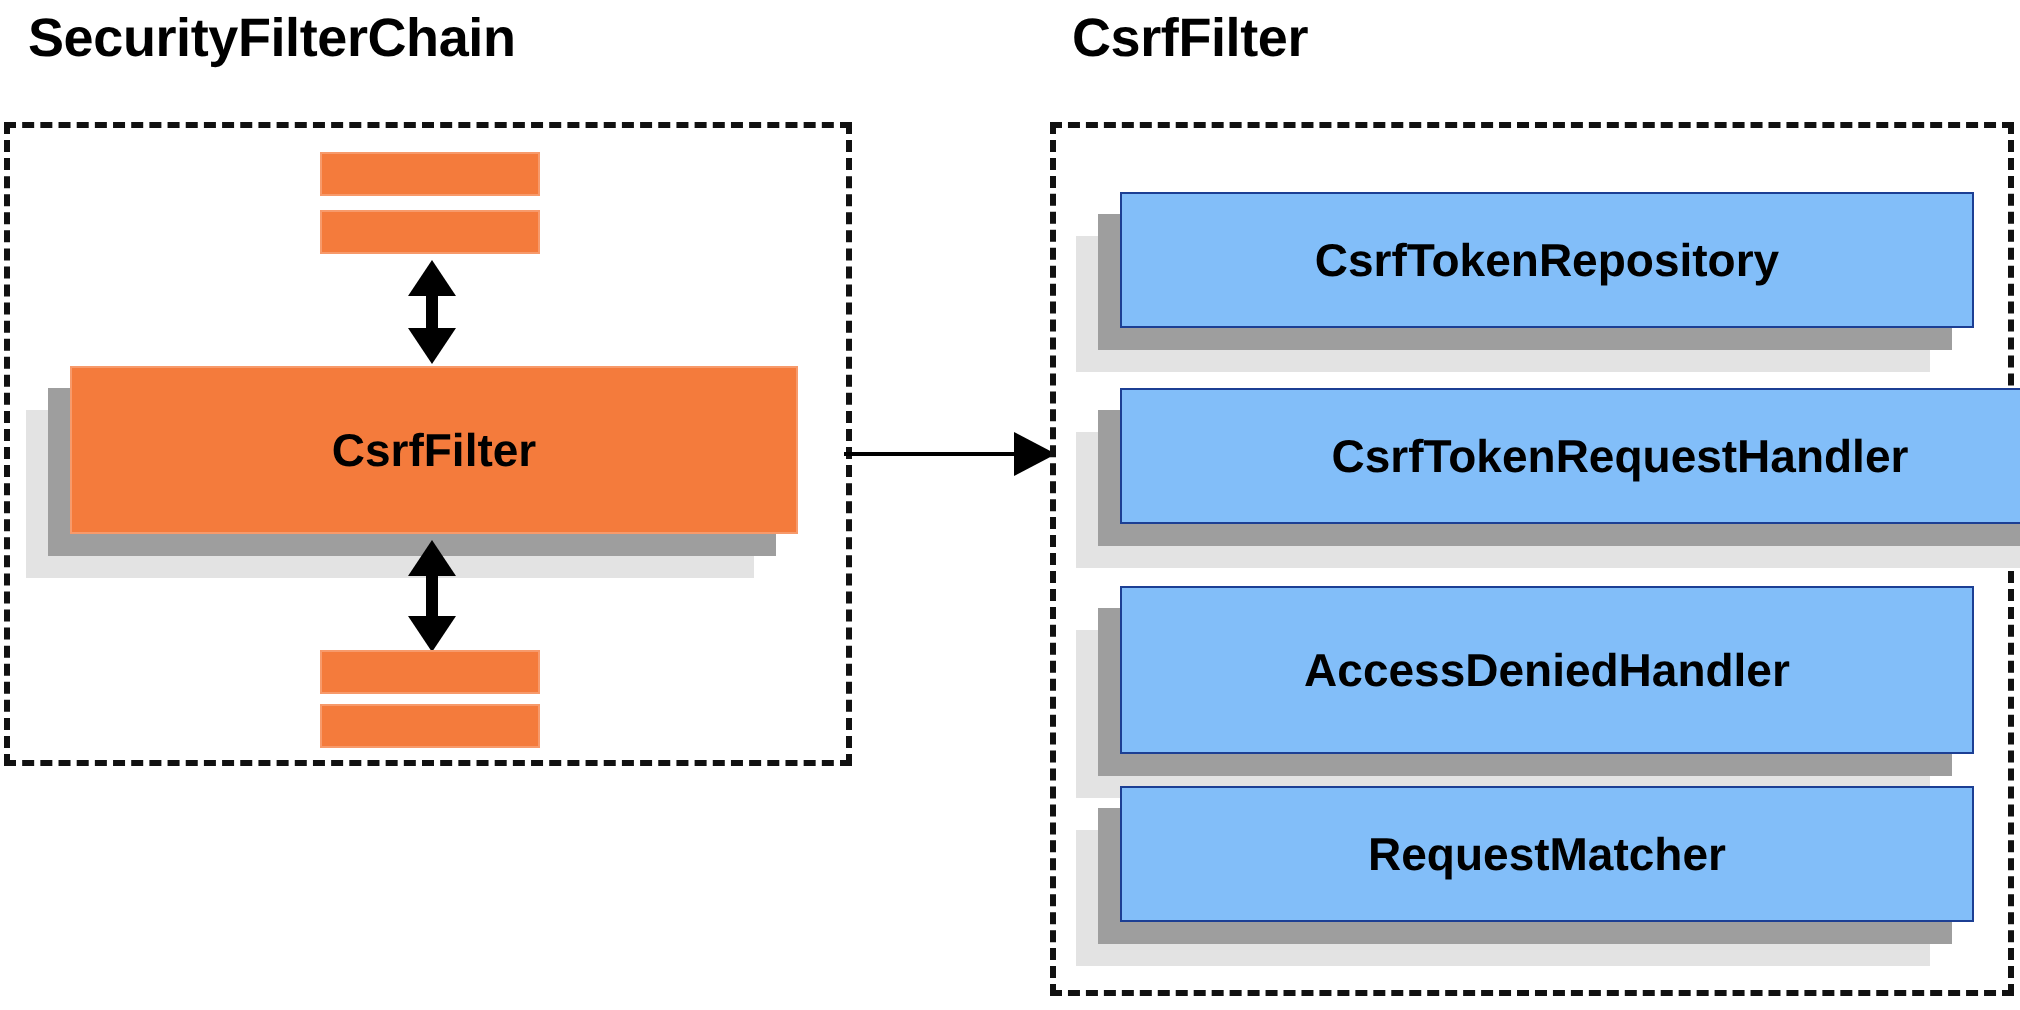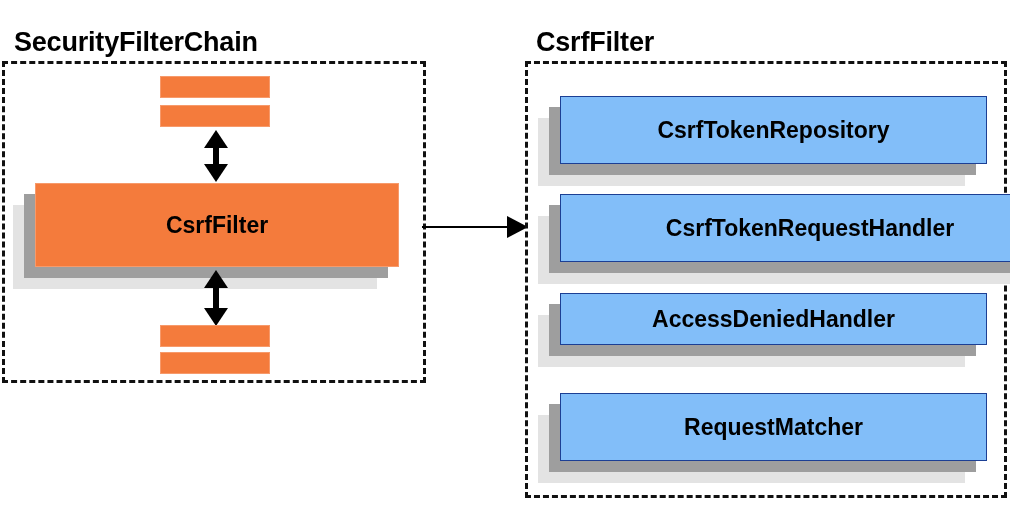--- a/index.html
+++ b/index.html
@@ -21,21 +21,20 @@
   }
   .panel-title {
     position: absolute;
     font-family: "Liberation Sans", sans-serif;
     font-weight: bold;
     font-size: 27px;
     line-height: 30px;
     color: #000000;
     white-space: nowrap;
     letter-spacing: -0.2px;
-    margin-top: 23px;
   }
   #title-left  { left: 14px;  top: 4px; }
   #title-right { left: 536px; top: 4px; }
 
   .dashed-box {
     position: absolute;
     box-sizing: border-box;
     border: 3px dashed #111111;
     background: transparent;
   }
@@ -210,21 +209,21 @@
   </div>
 
   <div class="card blue" style="left:560px; top:194px; width:500px; height:68px;">
     <div class="layer back"></div>
     <div class="layer mid"></div>
     <div class="layer front">
       <span class="label">CsrfTokenRequestHandler</span>
     </div>
   </div>
 
-  <div class="card blue" style="left:560px; top:293px; width:427px; height:52px;">
+  <div class="card blue" style="left:560px; top:293px; width:427px; height:84px;">
     <div class="layer back"></div>
     <div class="layer mid"></div>
     <div class="layer front">
       <span class="label">AccessDeniedHandler</span>
     </div>
   </div>
 
   <div class="card blue" style="left:560px; top:393px; width:427px; height:68px;">
     <div class="layer back"></div>
     <div class="layer mid"></div>

